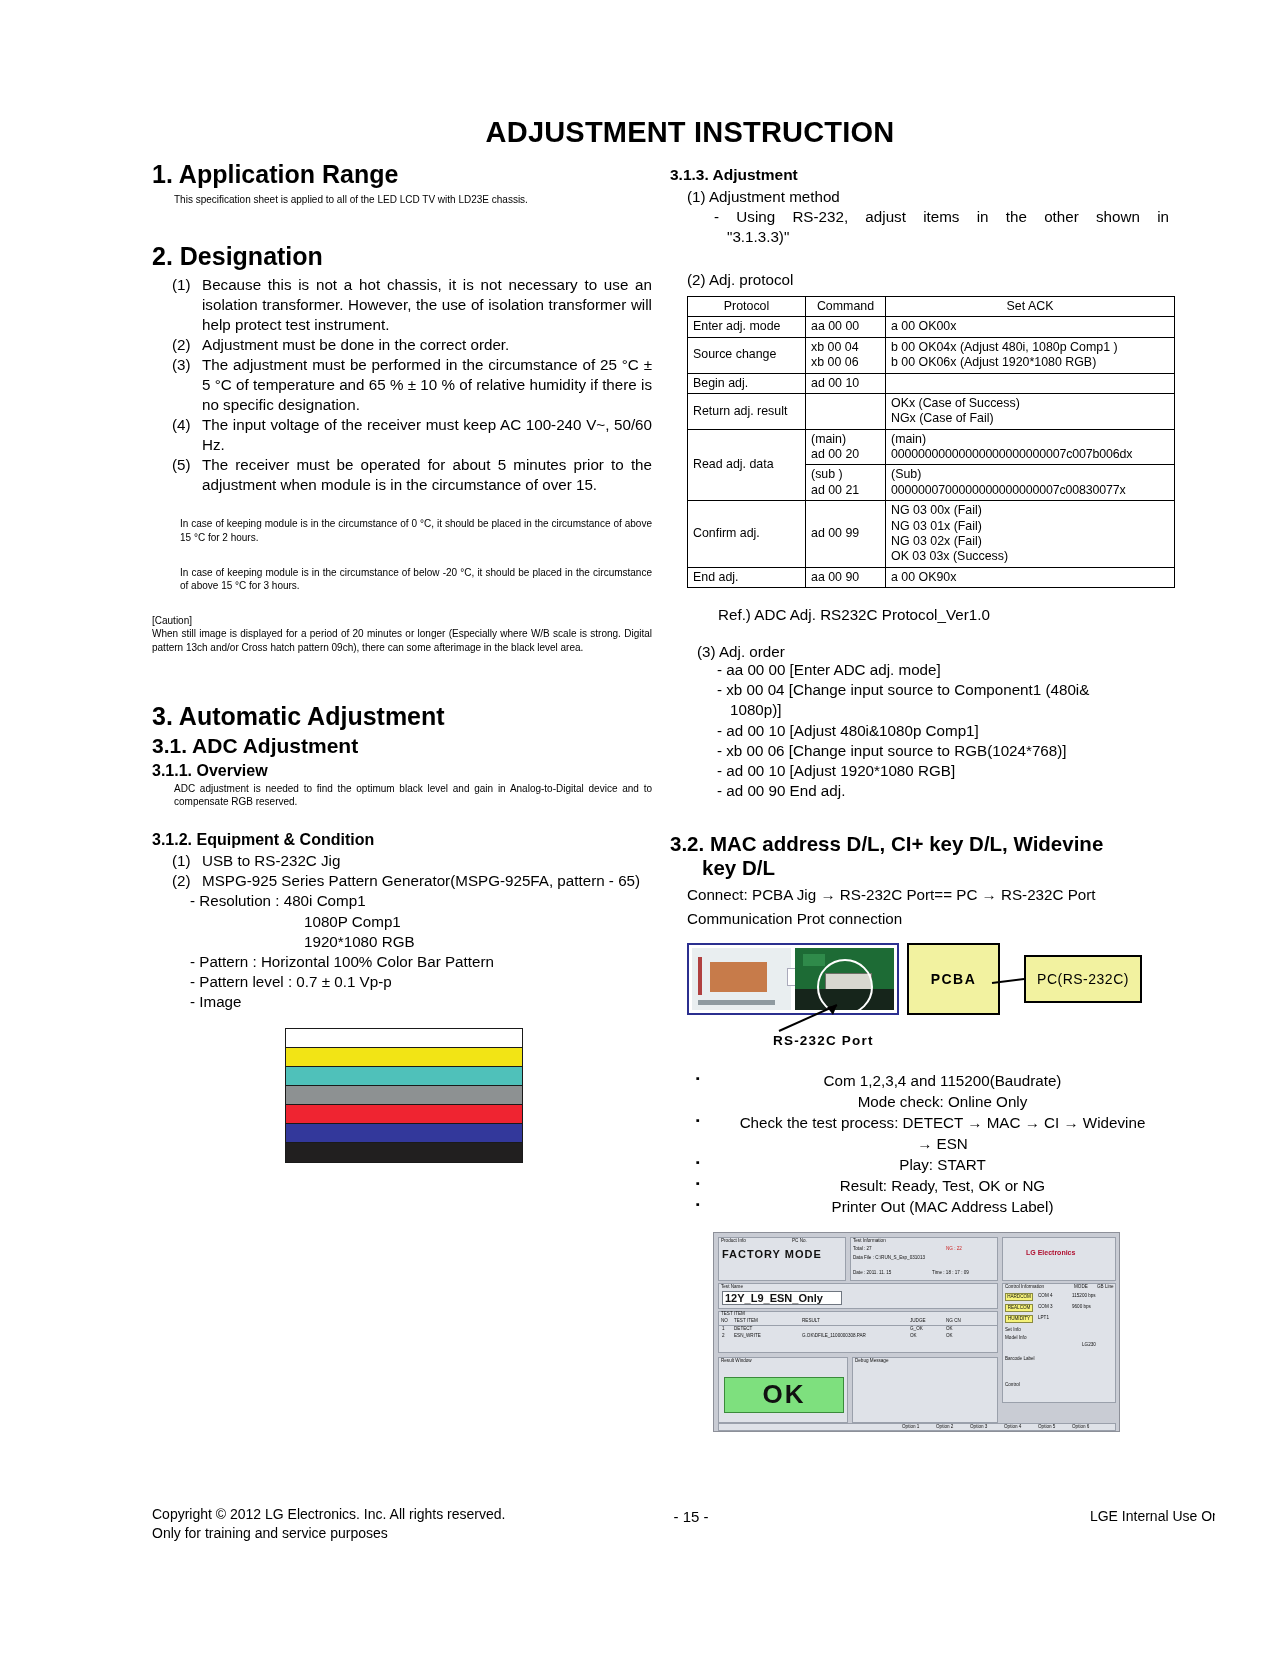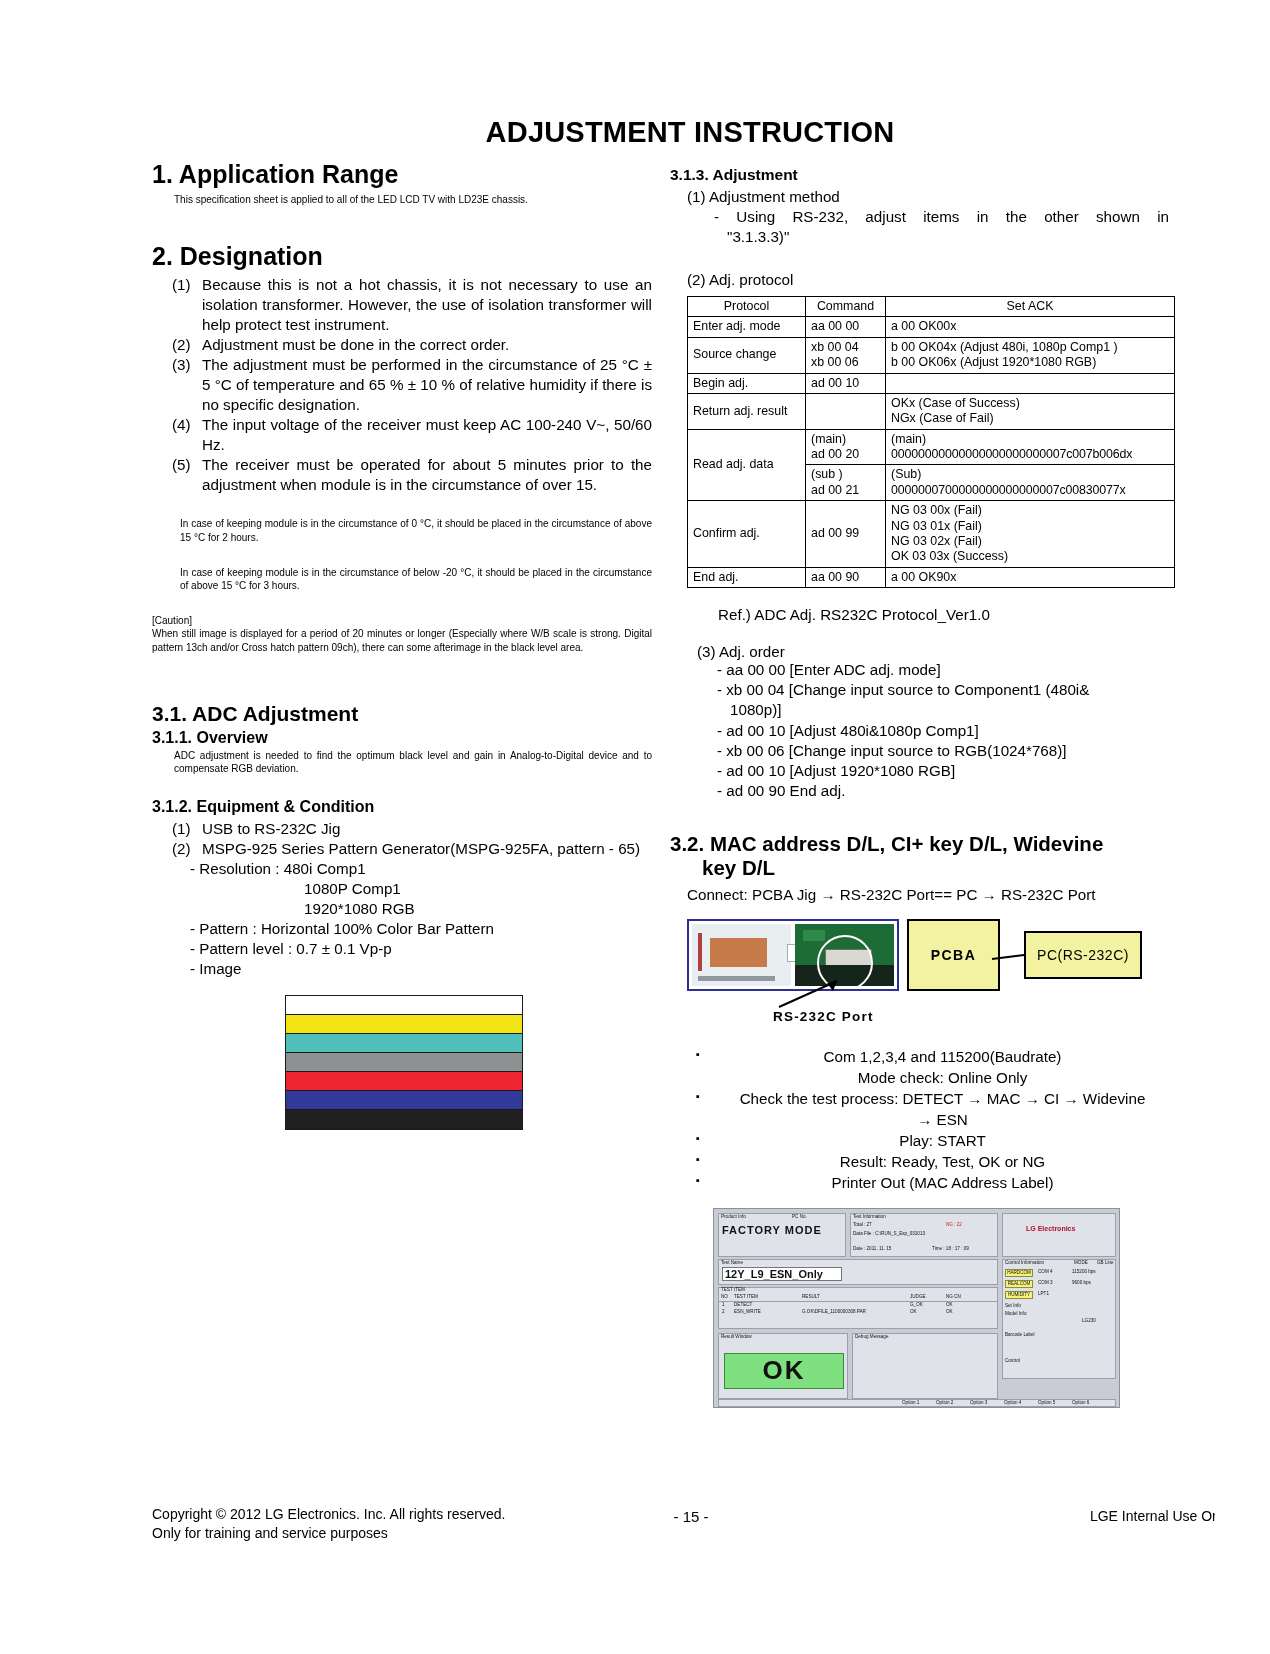--- a/index.html
+++ b/index.html
@@ -413,23 +413,24 @@
     <div class="gap-md"></div>
     <p class="body-p indent-2">In case of keeping module is in the circumstance of 0 °C, it should be placed in the circumstance of above 15 °C for 2 hours.</p>
     <div class="gap-md"></div>
     <p class="body-p indent-2">In case of keeping module is in the circumstance of below -20 °C, it should be placed in the circumstance of above 15 °C for 3 hours.</p>
     <div class="gap-md"></div>
     <p class="body-p">[Caution]</p>
     <p class="body-p">When still image is displayed for a period of 20 minutes or longer (Especially where W/B scale is strong. Digital pattern 13ch and/or Cross hatch pattern 09ch), there can some afterimage in the black level area.</p>
 
     <div class="gap-xl"></div>
 
+    <h1 class="sec">3. Automatic Adjustment</h1>
     <h2 class="sec" style="font-size:21px;">3.1. ADC Adjustment</h2>
     <h3 class="sec">3.1.1. Overview</h3>
-    <p class="body-p indent-1">ADC adjustment is needed to find the optimum black level and gain in Analog-to-Digital device and to compensate RGB deviation.</p>
+    <p class="body-p indent-1">ADC adjustment is needed to find the optimum black level and gain in Analog-to-Digital device and to compensate RGB reserved.</p>
 
     <div class="gap-md"></div>
 
     <h3 class="sec">3.1.2. Equipment &amp; Condition</h3>
     <ul class="nlist">
       <li>
         <span class="num">(1)</span>
         <span class="txt" style="text-align:left;">USB to RS-232C Jig</span>
       </li>
       <li>
@@ -566,20 +567,21 @@
     <div class="order-item">- ad 00 10 [Adjust 480i&amp;1080p Comp1]</div>
     <div class="order-item">- xb 00 06 [Change input source to RGB(1024*768)]</div>
     <div class="order-item">- ad 00 10 [Adjust 1920*1080 RGB]</div>
     <div class="order-item">- ad 00 90 End adj.</div>
 
     <h2 class="sec32">
       <span>3.2. MAC address D/L, CI+ key D/L, Widevine</span>
       <span class="l2">key D/L</span>
     </h2>
     <div class="connect-p">Connect: PCBA Jig → RS-232C Port== PC → RS-232C Port</div>
+    <div class="connect-p">Communication Prot connection</div>
 
     <div class="diagram">
       <div class="photo-frame">
         <div class="photo-inner">
           <div class="ph-left">
             <div class="plate"></div>
             <div class="edge-l"></div>
             <div class="edge-b"></div>
           </div>
           <div class="ph-mid"></div>

